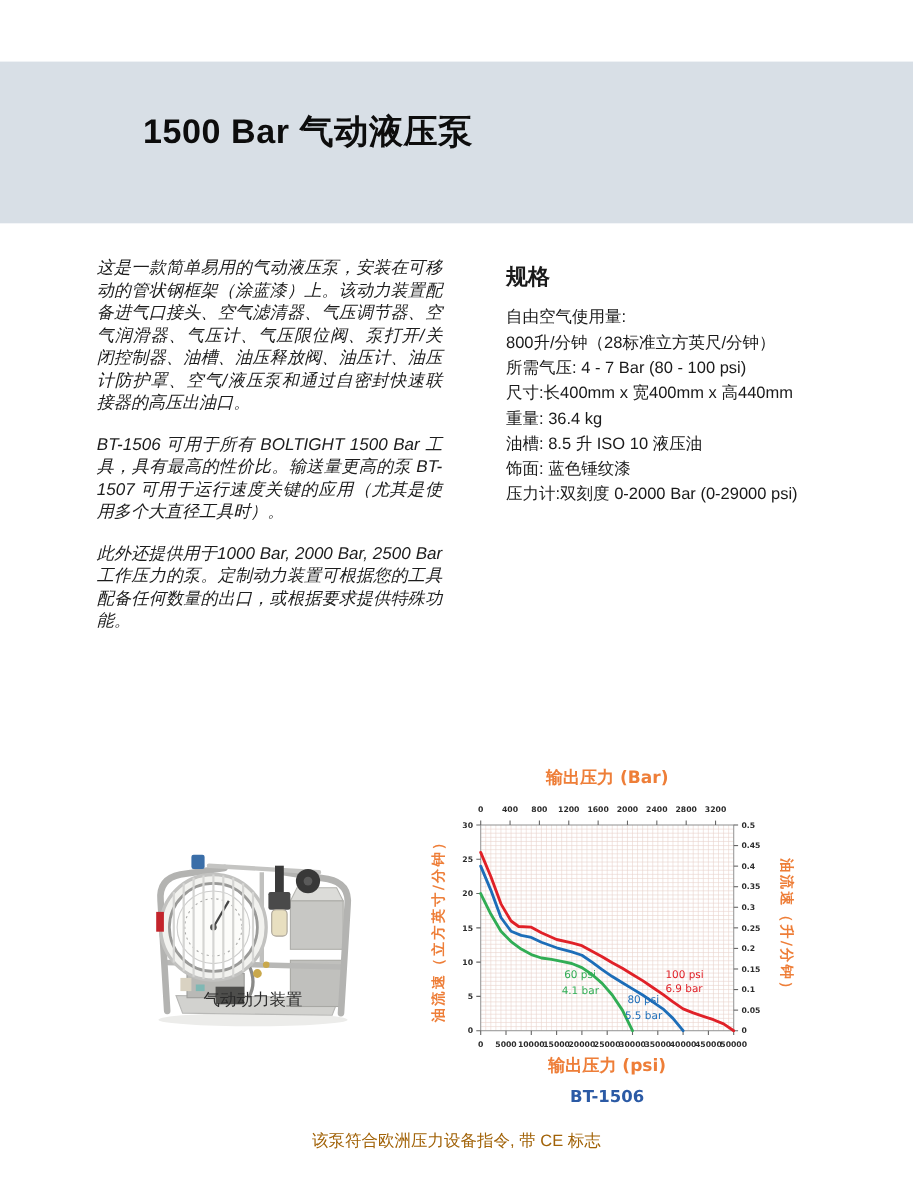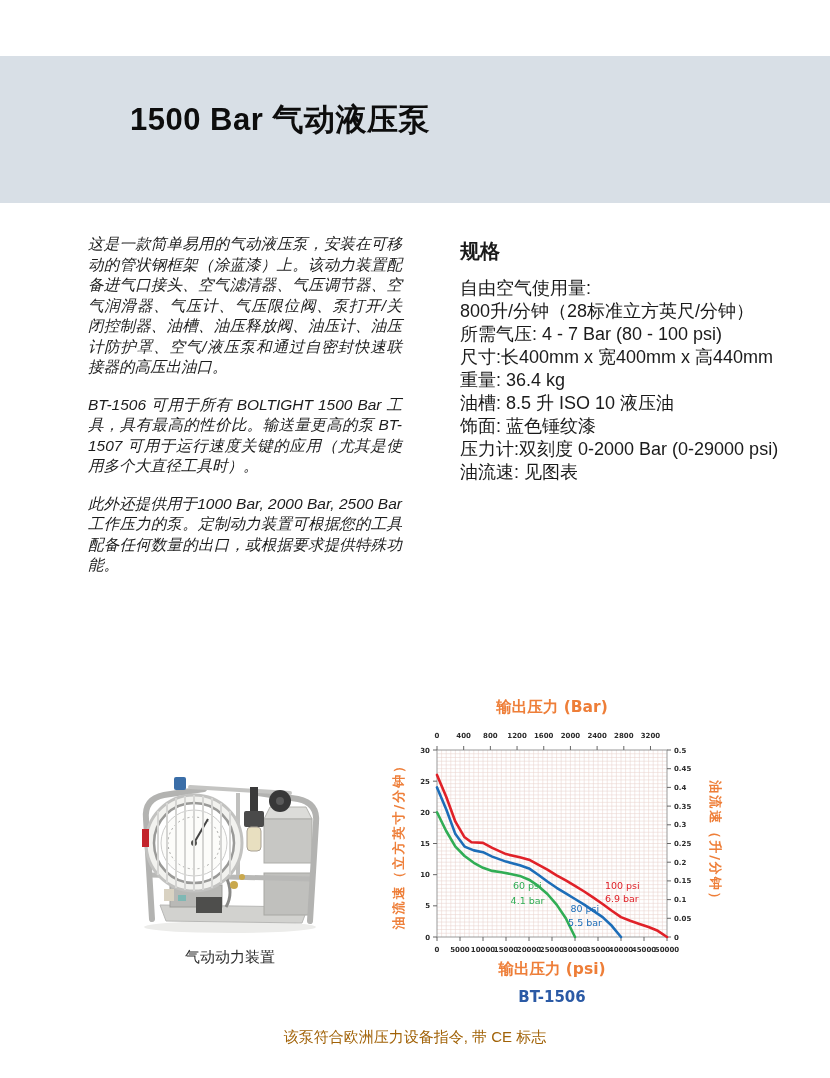--- a/index.html
+++ b/index.html
@@ -8,24 +8,24 @@
   .page { position:relative; width:830px; height:1078px; background:#ffffff; overflow:hidden; margin:0 auto; }
 
   .header-band { position:absolute; left:0; top:56px; width:830px; height:147px; background:#d8dfe6; }
   .page-title { position:absolute; left:130px; top:43px; font-size:31px; font-weight:bold; color:#0d0d0d; letter-spacing:0.5px; }
 
   .intro-col { position:absolute; left:88px; top:234px; width:314px; color:#1c1c1c; }
   .intro-col p { font-size:15.5px; line-height:20.5px; text-align:justify; margin-bottom:17px;font-style:italic; }
 
   .specs-col { position:absolute; left:460px; top:238px; width:290px; color:#1a1a1a; }
   .specs-heading { font-size:20px; font-weight:bold; margin-bottom:12px; }
-  .spec-line { font-size:18px; line-height:23px; white-space:nowrap; }
+  .spec-line { font-size:15px; line-height:23px; white-space:nowrap; }
 
   .photo-wrap { position:absolute; left:130px; top:756px; width:200px; height:180px; }
-  .photo-caption { position:absolute; left:130px; top:948px; width:200px; text-align:center; font-size:15px; color:#2b2b2b; }
+  .photo-caption { position:absolute; left:130px; top:900px; width:200px; text-align:center; font-size:15px; color:#2b2b2b; }
 
   .chart-wrap { position:absolute; left:392px; top:690px; width:350px; height:322px; }
   #flow-chart text { font-family:"DejaVu Sans", sans-serif; }
 
   .footer-note { position:absolute; left:0; top:1028px; width:830px; text-align:center; font-size:15px; color:#a16207; }
 </style>
 </head>
 <body>
 
 <div class="page">
@@ -44,21 +44,20 @@
     <div class="specs-heading">规格</div>
     <div id="specs-list">
         <div class="spec-line">自由空气使用量:</div>
         <div class="spec-line">800升/分钟（28标准立方英尺/分钟）</div>
         <div class="spec-line">所需气压: 4 - 7 Bar (80 - 100 psi)</div>
         <div class="spec-line">尺寸:长400mm x 宽400mm  x 高440mm</div>
         <div class="spec-line">重量:  36.4 kg</div>
         <div class="spec-line">油槽:  8.5 升  ISO 10 液压油</div>
         <div class="spec-line">饰面:  蓝色锤纹漆</div>
         <div class="spec-line">压力计:双刻度 0-2000 Bar (0-29000 psi)</div>
-        <div class="spec-line">油流速:  见图表</div>
       </div>
   </div>
 
   <div class="photo-wrap">
     <svg width="200" height="180" viewBox="0 0 200 178" aria-hidden="true">
       <ellipse cx="100" cy="170" rx="86" ry="6" fill="#ececea"></ellipse>
       <polygon points="30,148 178,150 172,166 36,164" fill="#d2d2cf" stroke="#b8b8b6" stroke-width="1"></polygon>
 
       <polygon points="134,62 182,62 176,50 140,50" fill="#dcdcd9" stroke="#b4b4b0" stroke-width="1"></polygon>
       <rect x="134" y="62" width="48" height="44" fill="#c7c7c4" stroke="#adada9" stroke-width="1"></rect>

